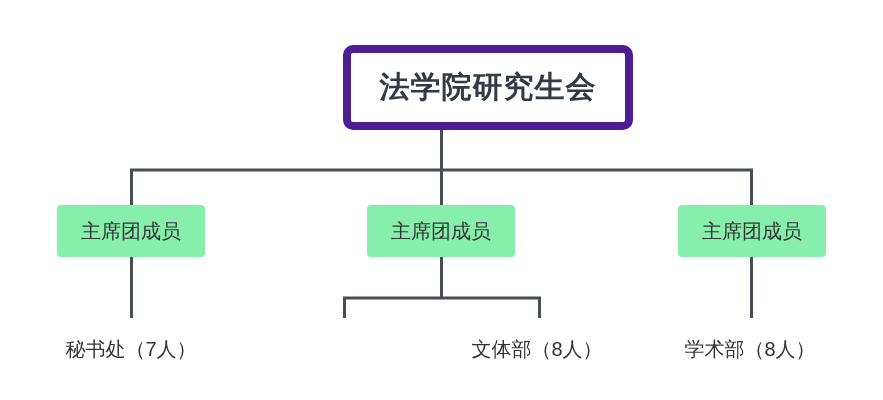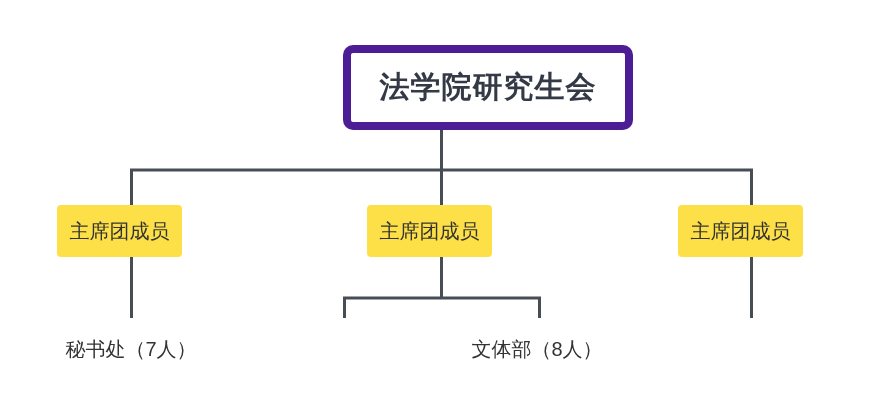--- a/index.html
+++ b/index.html
@@ -41,23 +41,23 @@
   .root-node .label {
     font-size: 30px;
     font-weight: bold;
     color: #333a45;
     letter-spacing: 1px;
     white-space: nowrap;
   }
   .branch-node {
     position: absolute;
     top: 205px;
-    width: 125px;
+    width: 148px;
     height: 52px;
-    background: #fde047;
+    background: #86efac;
     border-radius: 4px;
     display: flex;
     align-items: center;
     justify-content: center;
   }
   .branch-node .label {
     font-size: 20px;
     color: #333333;
     white-space: nowrap;
   }
@@ -113,14 +113,15 @@
 
   <div class="branch-node branch-3">
     <span class="label">主席团成员</span>
   </div>
 
   <div class="leaf-label leaf-1">秘书处（7人）</div>
 
 
   <div class="leaf-label leaf-3">文体部（8人）</div>
 
+  <div class="leaf-label leaf-4">学术部（8人）</div>
 
 </div>
 
 </body></html>

